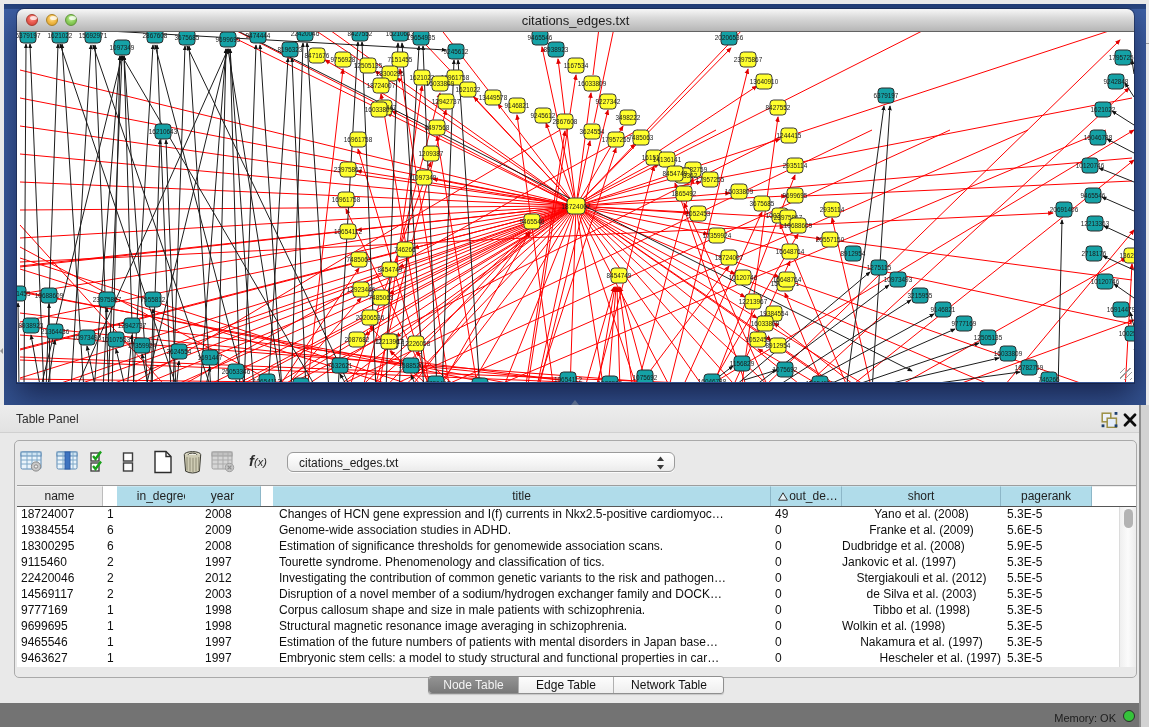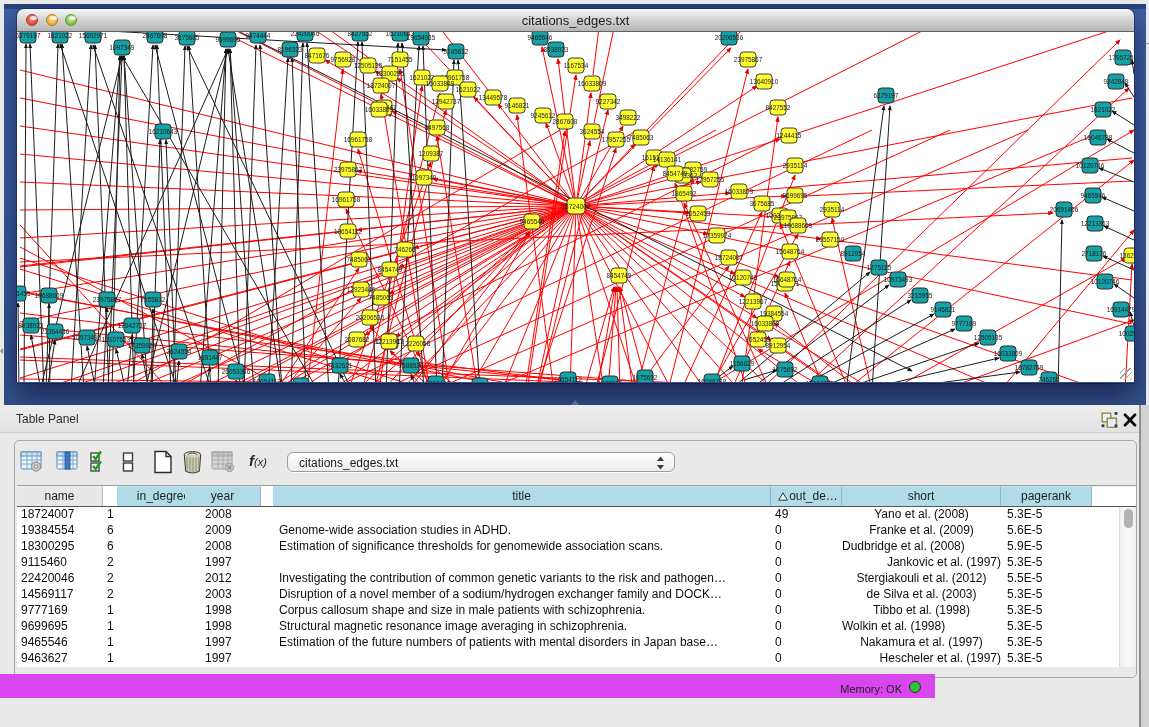--- a/index.html
+++ b/index.html
@@ -39,21 +39,21 @@
 .row { position:absolute; left:0; height:16px; width:1149px; }
 #vscroll { position:absolute; left:1119px; top:507px; width:17px; height:160px;
   background:linear-gradient(90deg,#efefef,#fbfbfb 50%,#ececec); border-left:1px solid #dcdcdc; }
 #thumb { position:absolute; left:3.5px; top:2px; width:9px; height:19px; border-radius:5px; background:#b3b3b3; }
 #tabs { position:absolute; left:428px; top:676px; width:296px; height:18px; border:1px solid #8f8f8f;
   border-radius:3px; background:linear-gradient(#fdfdfd,#eee); box-shadow:0 1px 1px rgba(0,0,0,.15); font-size:12px; }
 #tabs div { position:absolute; top:0; height:16px; line-height:16px; text-align:center; color:#111; }
 #seg1 { left:0; width:89px; background:linear-gradient(#939393,#787878); color:#f4f4f4 !important; border-radius:3px 0 0 3px; }
 #seg2 { left:89px; width:95px; border-left:1px solid #b0b0b0; }
 #seg3 { left:184px; width:111px; border-left:1px solid #b0b0b0; }
-#status { position:absolute; left:0; top:674px; width:935px; height:24px; background:#d946ef; }
+#status { position:absolute; left:0; top:703px; width:1149px; height:24px; background:#737373; }
 #mem { position:absolute; right:33px; top:9px; font-size:11px; color:#1e1e1e; }
 #dot { position:absolute; right:14px; top:7px; width:12px; height:12px; border-radius:50%;
   background:#35c23a; border:1.5px solid #2b2b2b; }
 #redge { position:absolute; left:1139px; top:405px; width:10px; height:322px; background:#d2d2d2; border-left:2px solid #8f8f8f;}
 #ledge { position:absolute; left:0; top:0; width:4px; height:405px; background:#e9e9e9; }
 </style></head><body>
 <div id="desktop">
  <div id="win">
   <div id="titlebar">
         <span class="tl" id="b1">
@@ -716,20 +716,21 @@
       <path d="M5 0.8 L9.4 8.2 H0.6 z" fill="#e8f4f9" stroke="#333" stroke-width="1"></path>
     </svg>out_de…</div>
 <div class="hc" style="left:842px;width:159px">short</div>
 <div class="hc" style="left:1001px;width:91px">pagerank</div>
 <div class="hc" style="left:1092px;width:44px;background:#fff;border-right:none;border-top:1px solid #eee"></div>
 <div id="hdrline"></div>
 <div class="row" style="top:507px">
 <span style="left:21px">18724007</span>
     <span style="left:107px">1</span>
     <span style="left:205px">2008</span>
+    <span style="left:279px">Changes of HCN gene expression and I(f) currents in Nkx2.5-positive cardiomyoc…</span>
     <span style="left:775px">49</span>
     <span style="left:842px;width:159px;text-align:center">Yano et al. (2008)</span>
     <span style="left:1007px">5.3E-5</span>
   </div>
 <div class="row" style="top:523px">
 <span style="left:21px">19384554</span>
     <span style="left:107px">6</span>
     <span style="left:205px">2009</span>
     <span style="left:279px">Genome-wide association studies in ADHD.</span>
     <span style="left:775px">0</span>
@@ -742,22 +743,23 @@
     <span style="left:205px">2008</span>
     <span style="left:279px">Estimation of significance thresholds for genomewide association scans.</span>
     <span style="left:775px">0</span>
     <span style="left:842px;width:159px;text-align:left">Dudbridge et al. (2008)</span>
     <span style="left:1007px">5.9E-5</span>
   </div>
 <div class="row" style="top:555px">
 <span style="left:21px">9115460</span>
     <span style="left:107px">2</span>
     <span style="left:205px">1997</span>
+    <span style="left:279px">Tourette syndrome. Phenomenology and classification of tics.</span>
     <span style="left:775px">0</span>
-    <span style="left:842px;width:159px;text-align:right">Jankovic et al. (1997)</span>
+    <span style="left:842px;width:159px;text-align:left">Jankovic et al. (1997)</span>
     <span style="left:1007px">5.3E-5</span>
   </div>
 <div class="row" style="top:571px">
 <span style="left:21px">22420046</span>
     <span style="left:107px">2</span>
     <span style="left:205px">2012</span>
     <span style="left:279px">Investigating the contribution of common genetic variants to the risk and pathogen…</span>
     <span style="left:775px">0</span>
     <span style="left:842px;width:159px;text-align:center">Stergiakouli et al. (2012)</span>
     <span style="left:1007px">5.5E-5</span>
@@ -795,20 +797,21 @@
     <span style="left:205px">1997</span>
     <span style="left:279px">Estimation of the future numbers of patients with mental disorders in Japan base…</span>
     <span style="left:775px">0</span>
     <span style="left:842px;width:159px;text-align:center">Nakamura et al. (1997)</span>
     <span style="left:1007px">5.3E-5</span>
   </div>
 <div class="row" style="top:651px">
 <span style="left:21px">9463627</span>
     <span style="left:107px">1</span>
     <span style="left:205px">1997</span>
+    <span style="left:279px">Embryonic stem cells: a model to study structural and functional properties in car…</span>
     <span style="left:775px">0</span>
     <span style="left:842px;width:159px;text-align:right">Hescheler et al. (1997)</span>
     <span style="left:1007px">5.3E-5</span>
   </div>
 <div id="vscroll">
     <div id="thumb"></div>
   </div>
 <div id="tabs">
     <div id="seg1">Node Table</div>
     <div id="seg2">Edge Table</div>

